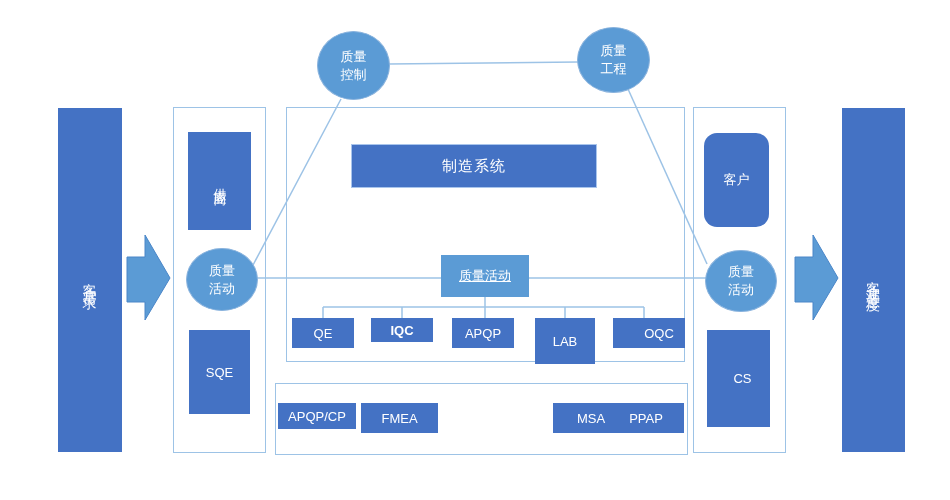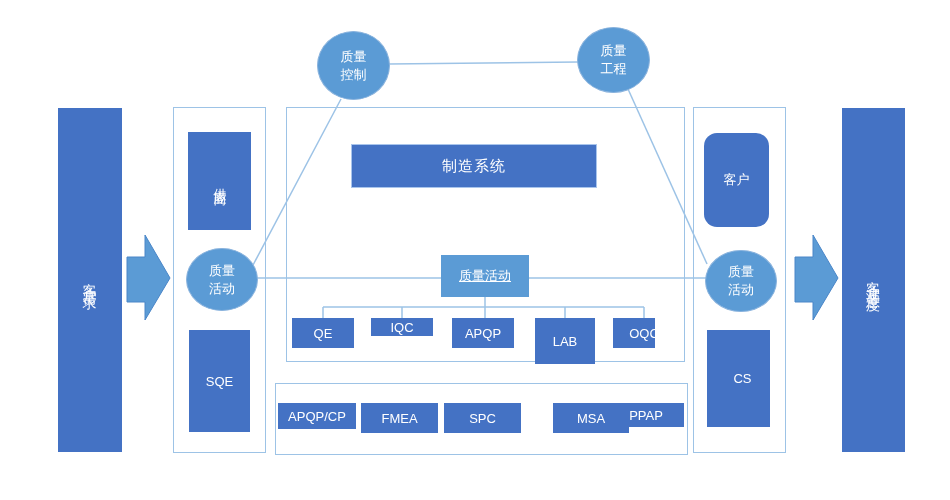--- a/index.html
+++ b/index.html
@@ -113,35 +113,34 @@
   <div class="circle" style="left:317px; top:31px; width:73px; height:69px;">质量
 控制</div>
   <div class="circle" style="left:577px; top:27px; width:73px; height:66px;">质量
 工程</div>
 
   <div class="box-dark f13" style="left:188px; top:132px; width:63px; height:98px;">
     <span class="v-text" style="letter-spacing:2px;">供应商</span>
   </div>
   <div class="circle" style="left:186px; top:248px; width:72px; height:63px;">质量
 活动</div>
-  <div class="box-dark f15" style="left:189px; top:330px; width:61px; height:102px;">SQE</div>
+  <div class="box-dark f15" style="left:189px; top:330px; width:61px; height:84px;">SQE</div>
 
   <div class="box-dark f13" style="left:704px; top:133px; width:65px; height:94px;border-radius:13px;">客户</div>
   <div class="circle" style="left:705px; top:250px; width:72px; height:62px;">质量
 活动</div>
   <div class="box-dark f15" style="left:707px; top:330px; width:63px; height:97px;padding-left:8px;">CS</div>
 
   <div class="box-dark mfg" style="left:351px; top:144px; width:246px; height:44px;">制造系统</div>
   <div class="box-light f13" style="left:441px; top:255px; width:88px; height:42px;text-decoration:underline;">质量活动</div>
 
   <div class="box-dark f15" style="left:292px; top:318px; width:62px; height:30px;">QE</div>
-  <div class="box-dark f15" style="left:371px; top:318px; width:62px; height:18px;">IQC</div>
+  <div class="box-dark f15" style="left:371px; top:318px; width:62px; height:24px;font-weight:bold;">IQC</div>
   <div class="box-dark f15" style="left:452px; top:318px; width:62px; height:30px;">APQP</div>
   <div class="box-dark f15" style="left:535px; top:318px; width:60px; height:46px;">LAB</div>
-  <div class="box-dark f15" style="left:613px; top:318px; width:42px; height:30px;padding-left:20px;">OQC</div>
+  <div class="box-dark f15" style="left:613px; top:318px; width:72px; height:30px;padding-left:20px;">OQC</div>
 
   <div class="box-dark f13" style="left:278px; top:403px; width:78px; height:26px;">APQP/CP</div>
   <div class="box-dark f13" style="left:361px; top:403px; width:77px; height:30px;">FMEA</div>
-  <div class="box-dark f13" style="left:444px; top:403px; width:77px; height:30px;">SPC</div>
   <div class="box-dark f13" style="left:553px; top:403px; width:76px; height:30px;">MSA</div>
-  <div class="box-dark f13" style="left:608px; top:403px; width:76px; height:24px;">PPAP</div>
+  <div class="box-dark f13" style="left:608px; top:403px; width:76px; height:30px;">PPAP</div>
 
 </div>
 
 </body></html>

